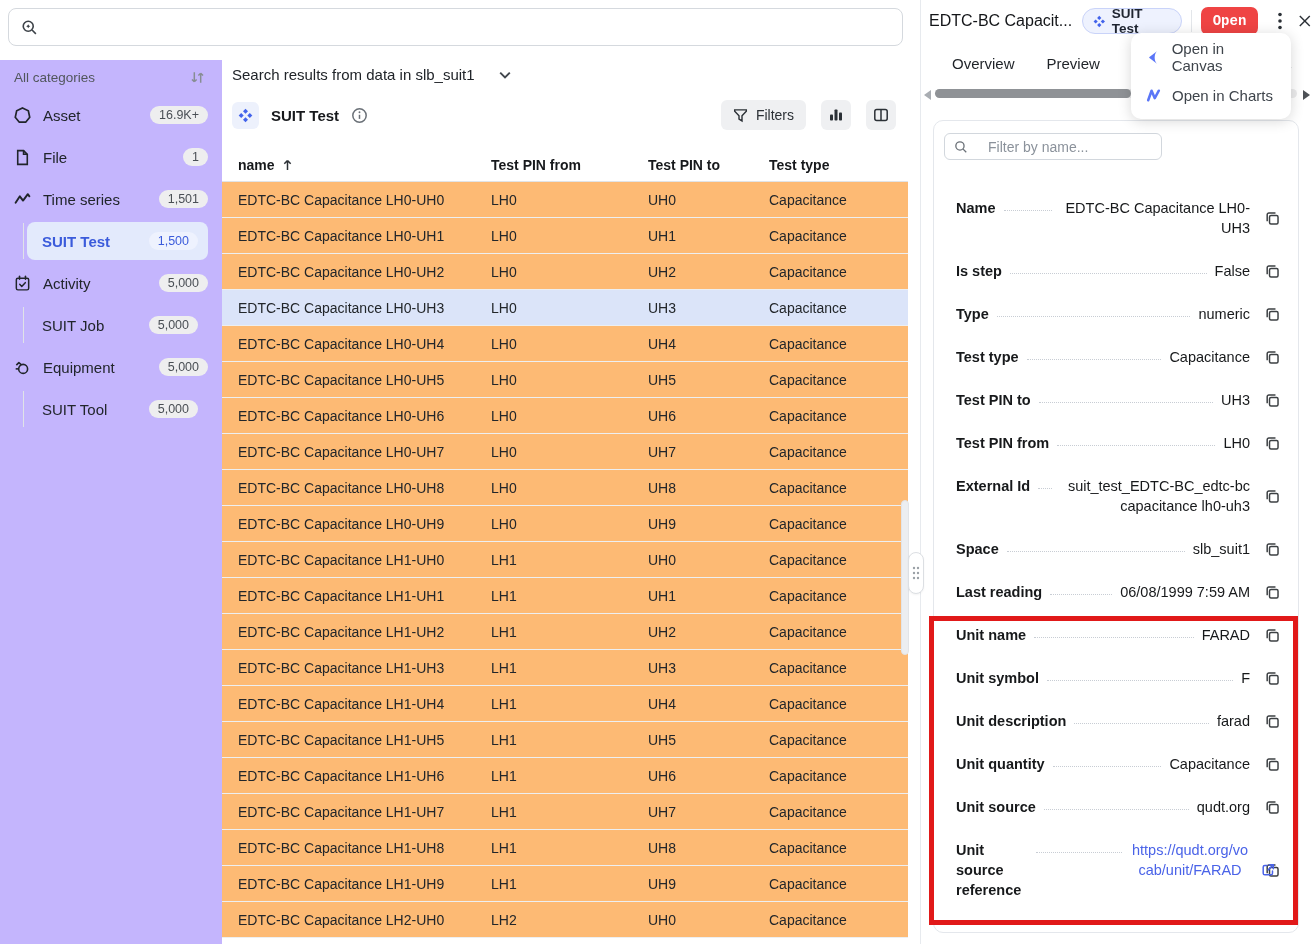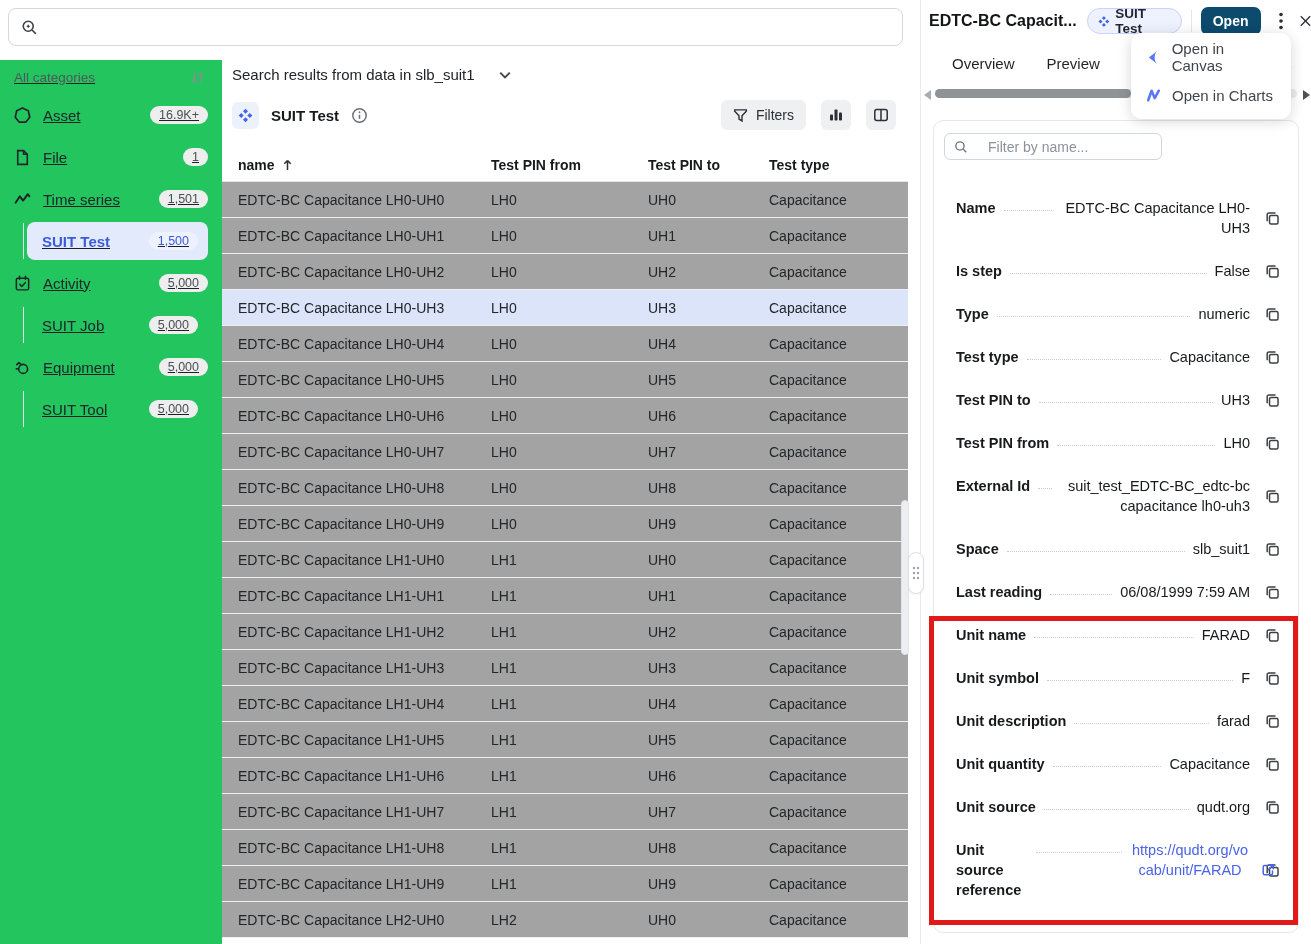--- a/index.html
+++ b/index.html
@@ -7,21 +7,21 @@
   body { font-family:"Liberation Sans", sans-serif; color:#1c1f23; }
   #screen { position:relative; width:1311px; height:944px; background:#fff; overflow:hidden; }
 
   
   .topbar-search { position:absolute; left:8px; top:8px; width:895px; height:38px;
     border:1px solid #d5d9de; border-radius:8px; display:flex; align-items:center;
     padding:0 12px; gap:10px; background:#fff; }
   .topbar-search .ph { color:#6a7178; font-size:15px; }
 
   
-  .sidebar { position:absolute; left:0; top:60px; width:222px; height:884px; background:#22c55e;text-decoration:underline; }
+  .sidebar { position:absolute; left:0; top:60px; width:222px; height:884px; background:#c4b5fd; }
   .cat-header { height:34px; display:flex; align-items:center; justify-content:space-between;
     padding:0 16px 0 14px; color:#51565c; font-size:13.5px; }
   .cat-item { height:42px; display:flex; align-items:center; padding:0 14px; gap:12px; cursor:pointer; }
   .cat-item .lbl { font-size:15px; color:#21252b; flex:1; }
   .badge { background:#eeeeef; color:#4a4f55; font-size:12.5px; padding:2px 9px; border-radius:10px; }
   .cat-child { position:relative; height:38px; margin:2px 14px 2px 27px; display:flex; align-items:center;
     padding:0 10px 0 15px; gap:12px; border-radius:8px; cursor:pointer; }
   .cat-child::before { content:''; position:absolute; left:-4px; top:1px; bottom:1px; width:1px; background:#e0e3e7; }
   .cat-child .lbl { font-size:15px; color:#21252b; flex:1; }
   .cat-child.selected { background:#e3eafc; }
@@ -41,37 +41,37 @@
   .toolbar-right { margin-left:auto; display:flex; align-items:center; gap:15px; padding-right:12px; }
   .btn-light { height:30px; background:#eff0f2; border:none; border-radius:6px; display:flex;
     align-items:center; gap:8px; padding:0 12px; font-size:14px; color:#2b3036; cursor:pointer;
     font-family:inherit; }
   .btn-icon { width:30px; justify-content:center; padding:0; }
 
   .table { position:absolute; left:222px; top:148px; width:686px; }
   .thead, .trow { display:grid; grid-template-columns:253px 157px 121px 1fr; align-items:center; }
   .thead { height:34px; border-bottom:1px solid #e1e4e7; font-size:14px; font-weight:bold; color:#17191c; }
   .thead .tcell:first-child { display:flex; align-items:center; gap:7px; }
-  .trow { height:36px; border-bottom:1px solid #edeff1; font-size:14px; color:#22262a; cursor:pointer; background:#a3a3a3; }
+  .trow { height:36px; border-bottom:1px solid #edeff1; font-size:14px; color:#22262a; cursor:pointer; background:#fdba74; }
   .trow.selected { background:#dbe4f9; }
   .tcell { padding-left:16px; white-space:nowrap; overflow:hidden; }
   .vscroll-thumb { position:absolute; left:901px; top:500px; width:8px; height:155px;
     background:#eceef1; border:1px solid #e2e4e8; border-radius:4px; }
 
   
   .panel { position:absolute; left:920px; top:0; width:391px; height:944px; background:#fff;
     border-left:1px solid #e7eaee; }
   .panel-head { position:absolute; left:8px; top:6px; right:0; height:30px; display:flex; align-items:center; }
-  .panel-title { font-size:16px; font-weight:bold; color:#131518; white-space:nowrap; }
+  .panel-title { font-size:16px; font-weight:normal; color:#131518; white-space:nowrap; }
   .panel-chip { margin-left:10px; height:26px; border:1px solid #c9d3f9; background:#eef2fe;
     border-radius:13px; display:flex; align-items:center; gap:6px; padding:0 10px; }
   .panel-chip .lbl { font-size:13.5px; color:#1e2430; font-weight:bold; }
   .head-div { width:1px; height:22px; background:#e3e6ea; margin:0 9px; }
-  .btn-open { height:28px; padding:0 12px; background:#0c4a6e; color:#fff; font-size:14px; font-weight:bold;
-    border:none; border-radius:7px; cursor:pointer; font-family:Liberation Sans, sans-serif; }
+  .btn-open { height:28px; padding:0 12px; background:#ef4444; color:#fff; font-size:14px; font-weight:bold;
+    border:none; border-radius:7px; cursor:pointer; font-family:Liberation Mono, monospace; }
   .btn-kebab { width:28px; height:28px; border:none; background:transparent; cursor:pointer;
     display:flex; align-items:center; justify-content:center; margin-left:8px; }
   .btn-close { width:12px; height:28px; overflow:hidden; margin-left:6px; cursor:pointer;
     display:flex; align-items:center; }
   .tabs { position:absolute; left:15px; top:55px; display:flex; gap:32px; font-size:15px; color:#1f2328;margin-left:16px; }
   .tab { padding-bottom:9px; cursor:pointer; }
   .tab.active { border-bottom:2px solid #17191c; padding-right:14px; font-weight:bold; }
   .tabs-chevron { position:absolute; left:358px; top:60px; cursor:pointer; }
   .hscroll { position:absolute; left:0; top:88px; width:391px; height:12px; }
   .hscroll .arrow-l { position:absolute; left:3px; top:2px; width:0; height:0;

